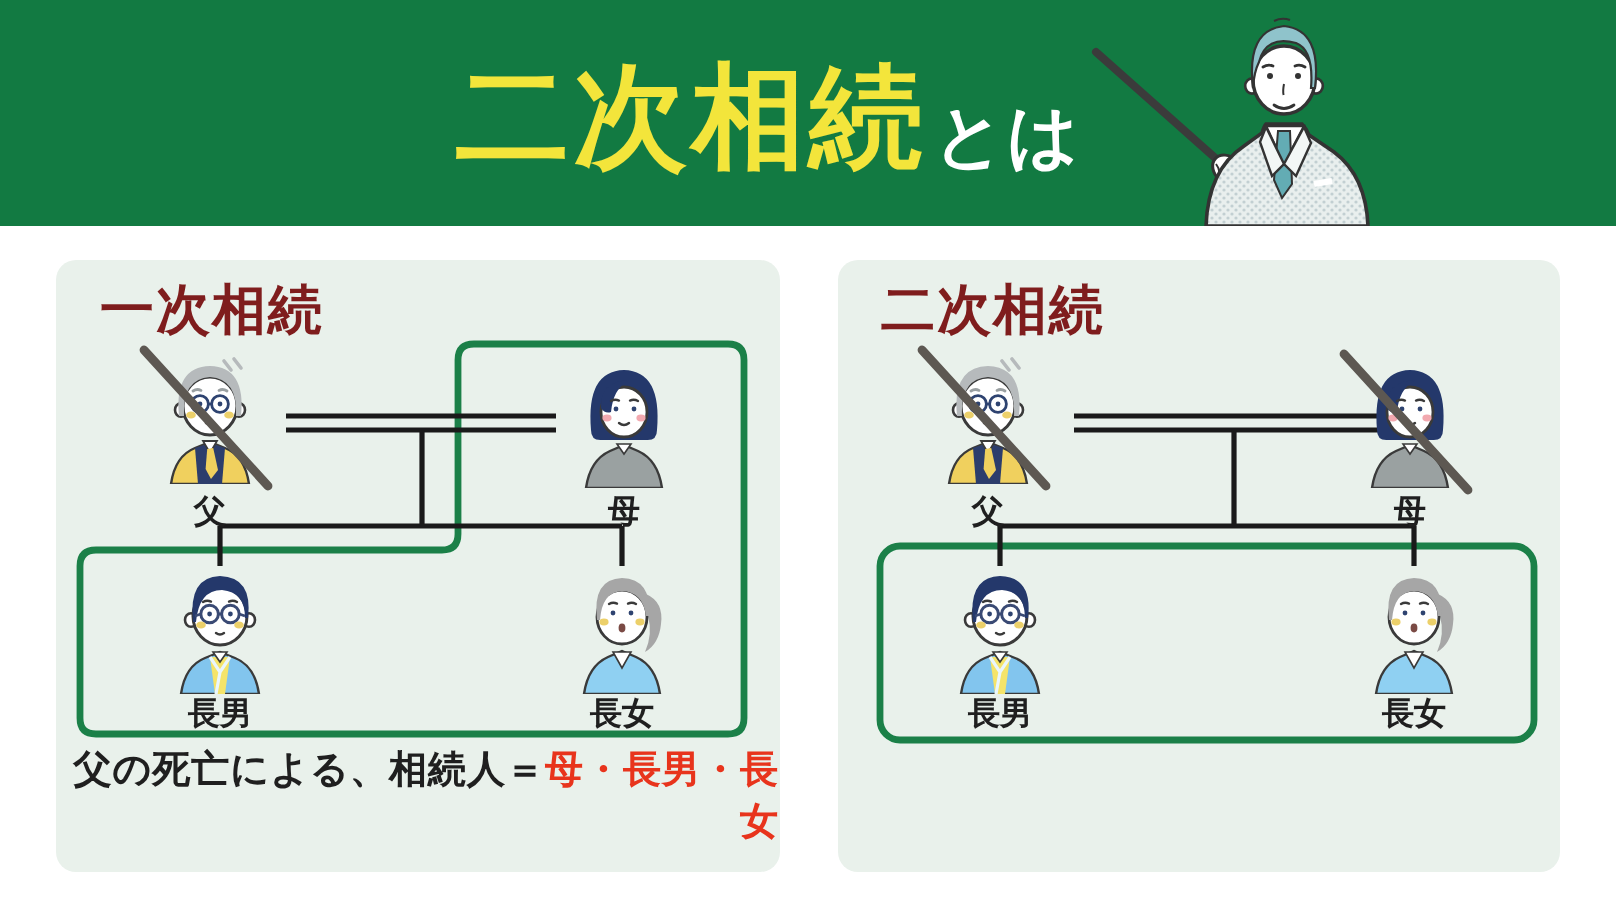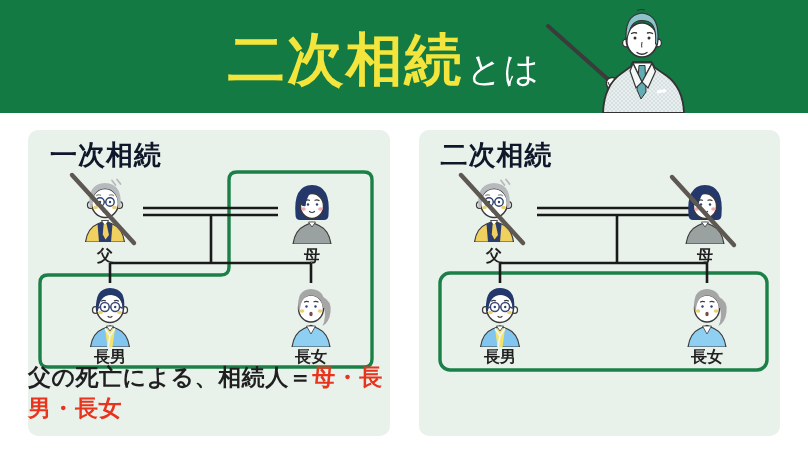--- a/index.html
+++ b/index.html
@@ -10,30 +10,30 @@
     font-family:"Liberation Sans","DejaVu Sans",sans-serif;
   }
   
   .header { position:relative; width:808px; height:113px; background:#127a42; overflow:hidden; }
   .header-title {
     position:absolute; top:31px; left:0; width:100%;
     display:flex; justify-content:center; align-items:flex-end; gap:3px;
     padding-right:40px;
   }
   .title-main { font-size:57px; font-weight:900; color:#f3e53b; line-height:1; letter-spacing:2px; }
-  .title-suffix { font-size:35px; font-weight:400; color:#ffffff; line-height:1.08; letter-spacing:1px; }
+  .title-suffix { font-size:35px; font-weight:700; color:#ffffff; line-height:1.08; letter-spacing:1px; }
   .teacher { position:absolute; left:545px; top:0; width:235px; height:113px; }
   
   .panels { display:flex; gap:29px; padding:17px 28px 0 28px; }
   .panel { position:relative; width:365px; height:306px; background:#e9f1eb; border-radius:10px; }
-  .panel-title { margin:11px 0 0 22px; font-size:27px; font-weight:900; color:#0f172a; letter-spacing:1px; line-height:1.1; }
+  .panel-title { margin:11px 0 0 22px; font-size:27px; font-weight:900; color:#7f1d1d; letter-spacing:1px; line-height:1.1; }
   .tree { position:absolute; left:0; top:36px; width:364px; height:214px; display:block; }
   .caption {
     position:absolute; bottom:12px; left:0; width:100%; margin:0;
-    text-align:left; font-size:23px; font-weight:800; color:#1f1f1f; letter-spacing:0.5px;
+    text-align:right; font-size:19px; font-weight:800; color:#1f1f1f; letter-spacing:0.5px;
   }
   .caption .heirs { color:#e8341c; }
   .defs-holder { position:absolute; width:0; height:0; overflow:hidden; }
   
   .kin-line { stroke:#1a1a1a; stroke-width:2.6; }
   .heirs-outline { fill:none; stroke:#1b8048; stroke-width:3.4; }
   .cross { stroke:#5d5852; stroke-width:4.4; stroke-linecap:round; }
   text.plabel { font-size:16px; font-weight:800; fill:#1f1f1f; text-anchor:middle; font-family:"Liberation Sans","DejaVu Sans",sans-serif; }
 </style>
 </head>

